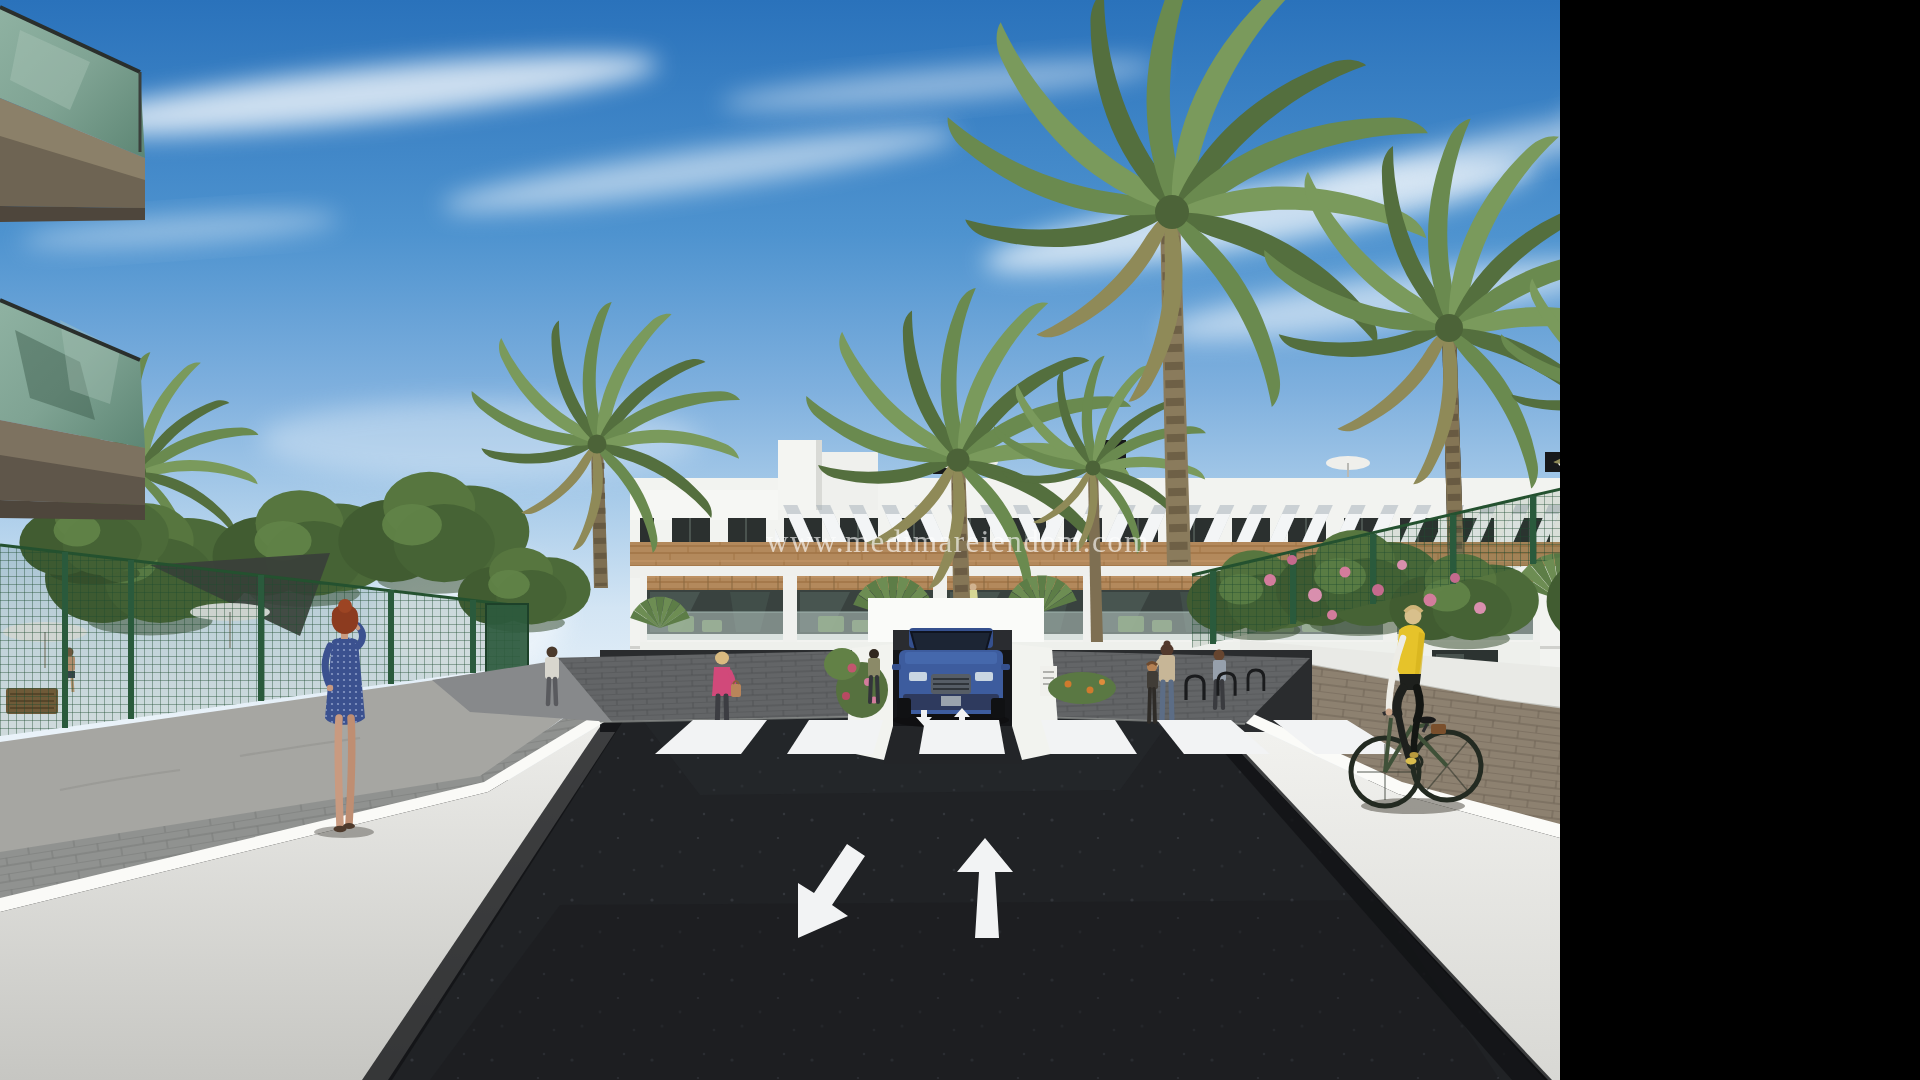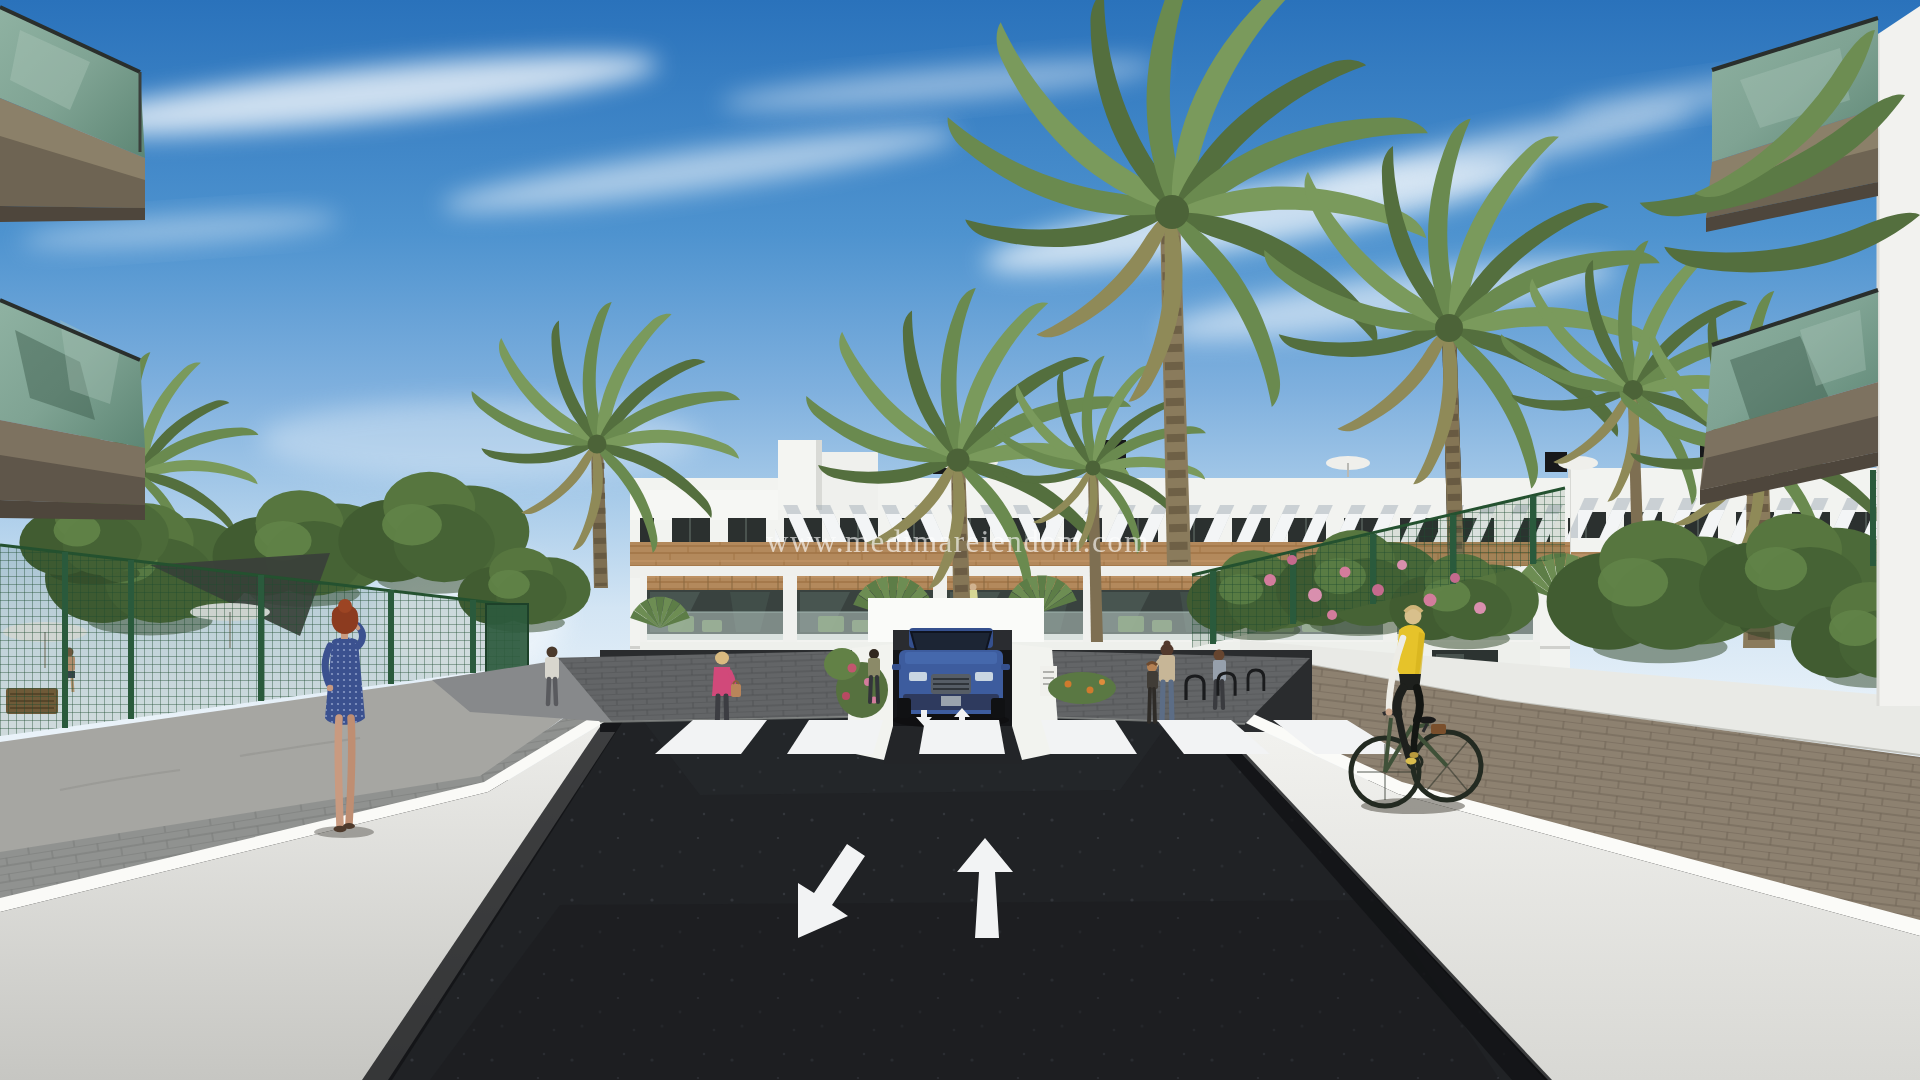--- a/index.html
+++ b/index.html
@@ -1,16 +1,16 @@
 <!DOCTYPE html>
 <html><head>
 <meta charset="utf-8">
 <style>
   html,body{margin:0;padding:0;background:#000;}
-  .stage{position:relative;width:1920px;height:1080px;overflow:hidden;
+  .stage{position:relative;width:1560px;height:1080px;overflow:hidden;
          font-family:"Liberation Sans",sans-serif;text-align:center;}
   svg{display:block}
   .wm{font-family:"Liberation Serif",serif;font-size:31px;letter-spacing:1.5px;
       fill:#ffffff;opacity:.62;}
   .wh{fill:#f2f3f0}
   .asp{fill:url(#asp)}.mark{fill:#f2f3f4}
 </style>
 </head>
 <body>
 

